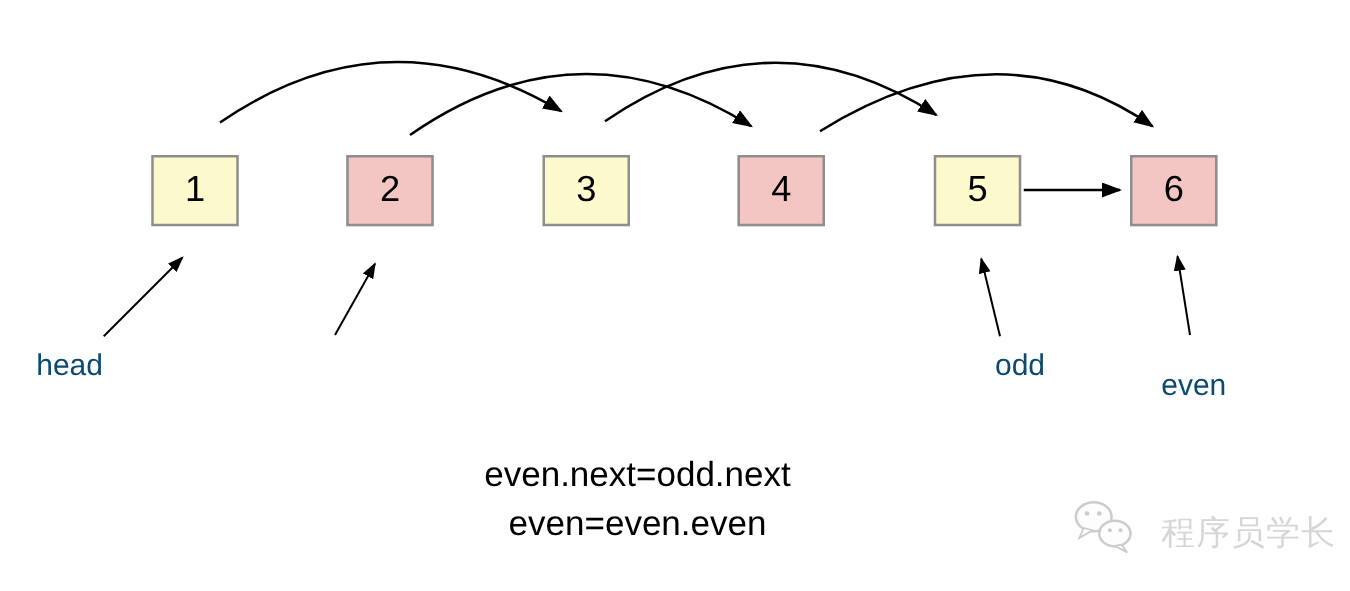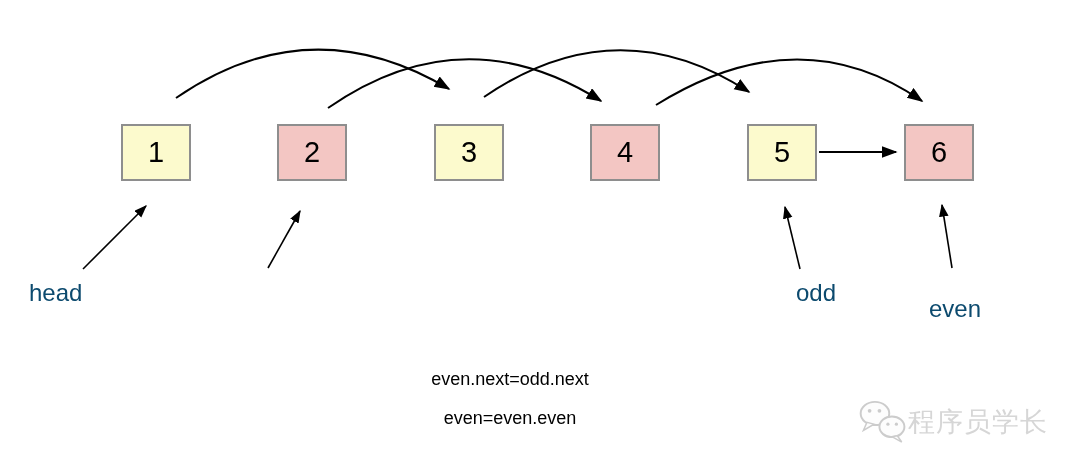--- a/index.html
+++ b/index.html
@@ -49,31 +49,31 @@
     font-size: 24px;
     color: #0c4a6e;
     white-space: nowrap;
   }
   #formula-block {
     position: absolute;
     left: 230px;
     top: 360px;
     width: 560px;
     text-align: center;
-    font-size: 18px;
+    font-size: 28px;
     line-height: 39px;
     color: #000000;
   }
   #watermark {
     position: absolute;
     left: 858px;
     top: 399px;
     display: flex;
-    align-items: center;
-    gap: 0;
+    align-items: flex-end;
+    gap: 21px;
   }
   #watermark-text {
     font-size: 27px;
     letter-spacing: 1px;
     color: #d6d6d6;
     text-shadow: 1px 1px 0 #ffffff;
     white-space: nowrap;
   }
 </style>
 </head>

